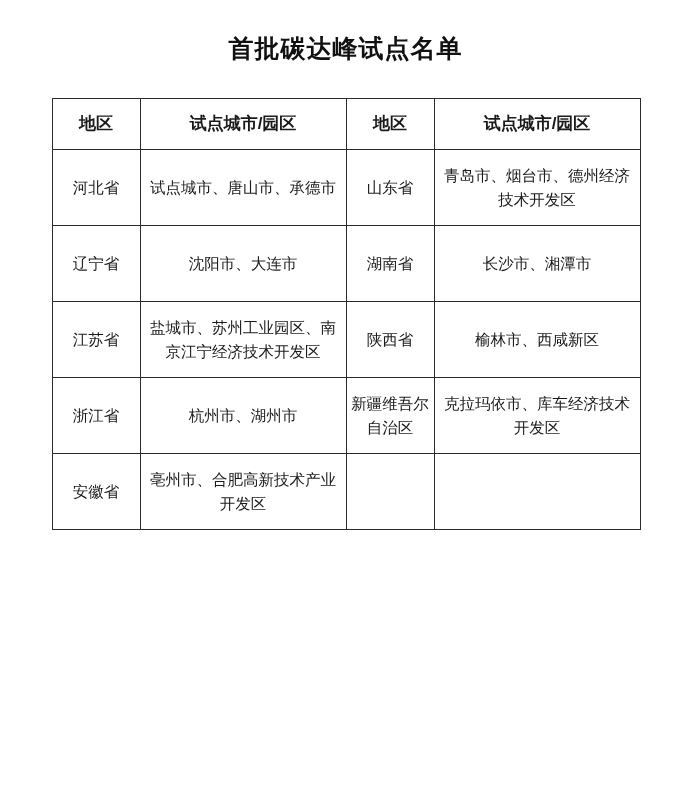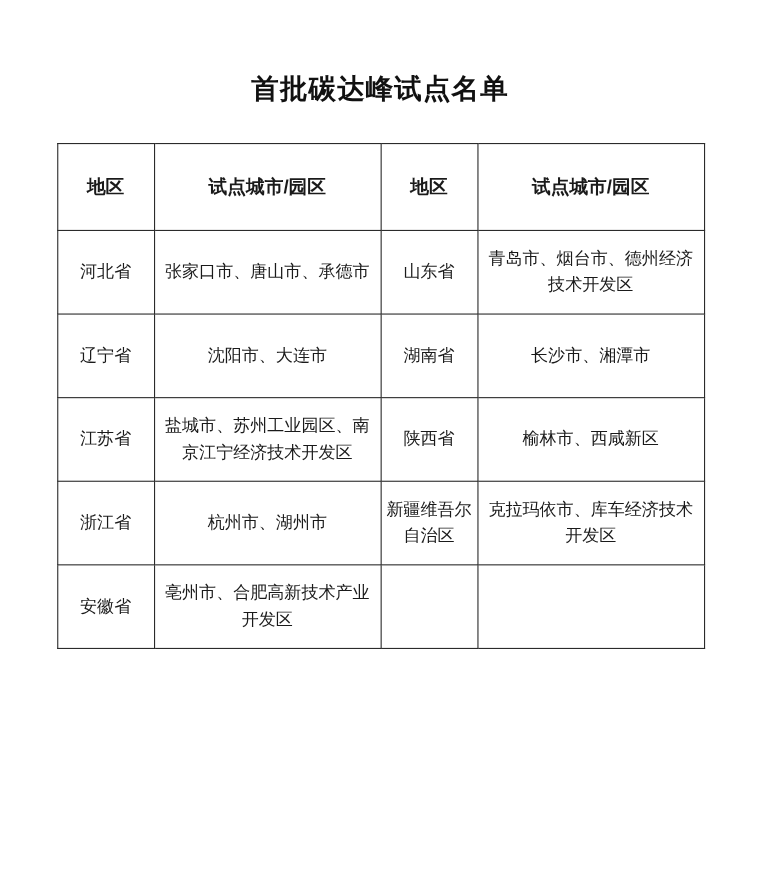--- a/index.html
+++ b/index.html
@@ -18,21 +18,21 @@
     position: relative;
     width: 691px;
     height: 790px;
     box-sizing: border-box;
   }
   .doc-title {
     text-align: center;
     font-size: 25px;
     font-weight: bold;
     letter-spacing: 1px;
-    padding-top: 64px;
+    padding-top: 32px;
     padding-bottom: 0;
     color: #111111;
     font-family: "Liberation Sans", "DejaVu Sans", sans-serif;
   }
   .table-wrap {
     margin: 33px auto 0 auto;
     width: 588px;
   }
   table.data-table {
     width: 588px;
@@ -46,21 +46,21 @@
     vertical-align: middle;
     font-size: 15.5px;
     line-height: 1.5;
     padding: 7px 4px;
     color: #1a1a1a;
   }
   table.data-table th {
     font-weight: bold;
     font-size: 17px;
     height: 46px;
-    padding: 16px 4px;
+    padding: 2px 4px;
     font-family: "Liberation Sans", "DejaVu Sans", sans-serif;
   }
   col.region { width: 88px; }
   col.cities { width: 206px; }
   td.region-cell {
     font-size: 15.5px;
   }
   td.empty-cell {
     border-left: none;
     border-bottom: none;
@@ -88,21 +88,21 @@
         <tr>
           <th>地区</th>
           <th>试点城市/园区</th>
           <th>地区</th>
           <th>试点城市/园区</th>
         </tr>
       </thead>
       <tbody>
         <tr class="data-row">
           <td class="region-cell">河北省</td>
-          <td>张家口市、唐山市、承德市</td>
+          <td>试点城市、唐山市、承德市</td>
           <td class="region-cell">山东省</td>
           <td>青岛市、烟台市、德州经济技术开发区</td>
         </tr>
         <tr class="data-row">
           <td class="region-cell">辽宁省</td>
           <td>沈阳市、大连市</td>
           <td class="region-cell">湖南省</td>
           <td>长沙市、湘潭市</td>
         </tr>
         <tr class="data-row">

